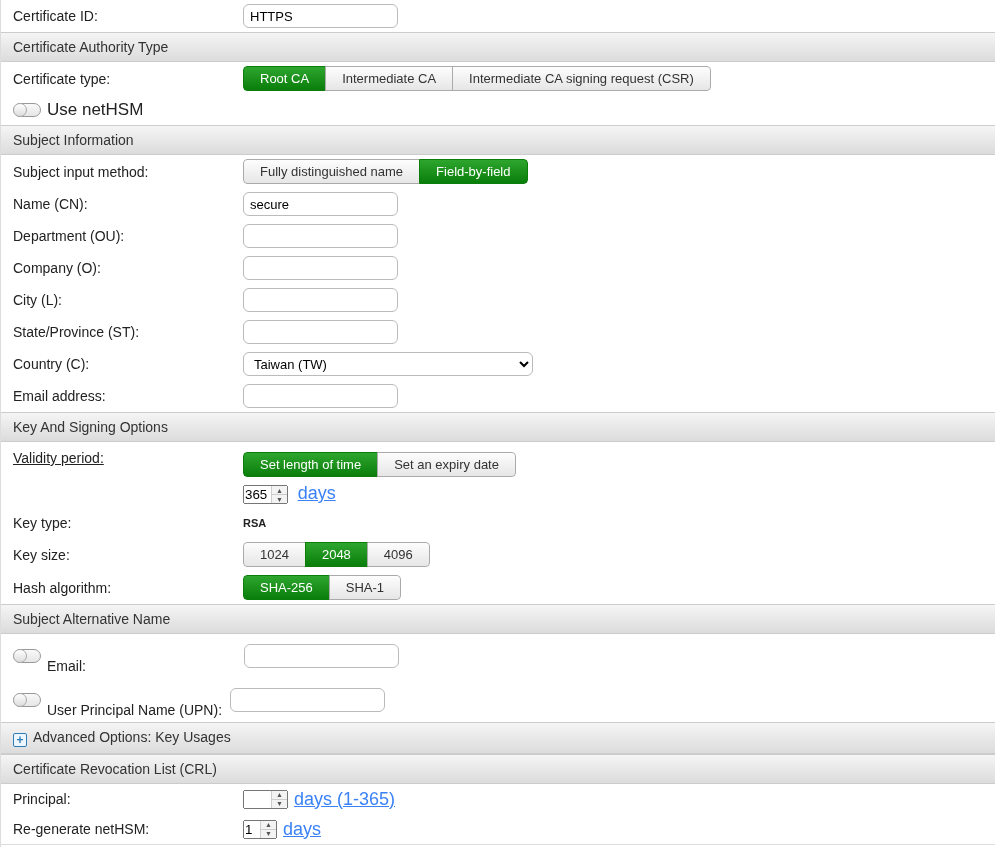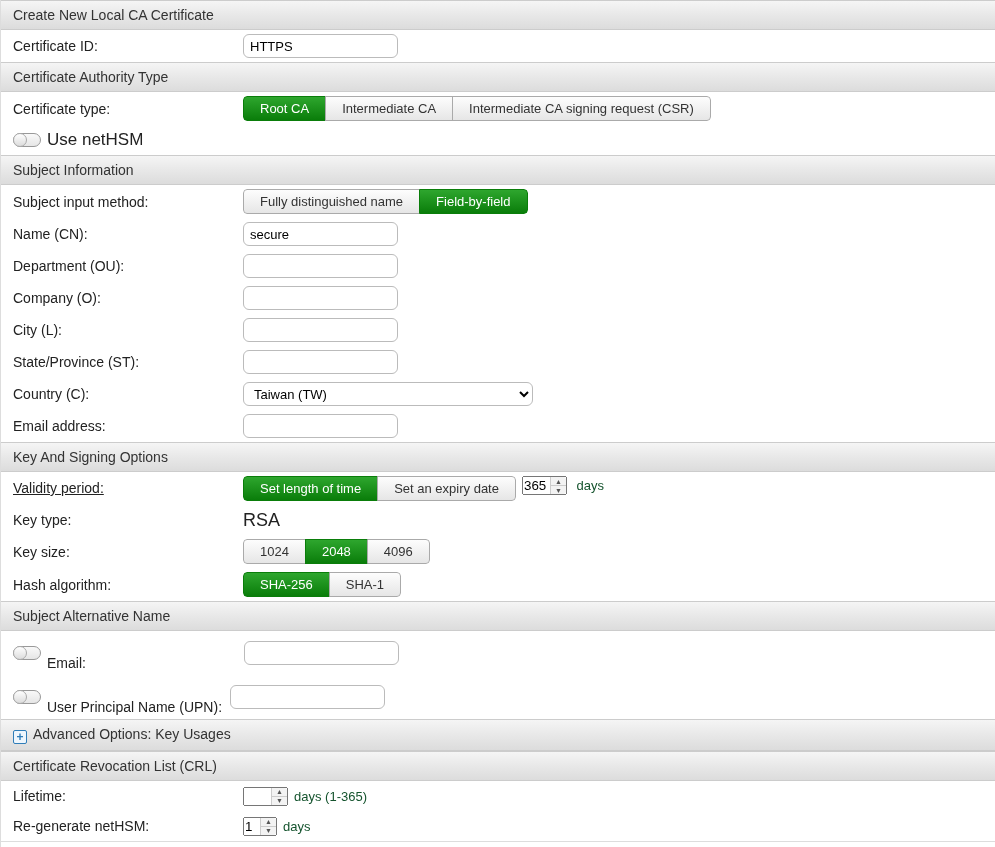--- a/index.html
+++ b/index.html
@@ -63,21 +63,21 @@
   display: flex; flex-direction: column;
   border-left: 1px solid #ccc;
 }
 .num-wrap .spinner span {
   flex: 1; font-size: 7px; line-height: 1;
   display: flex; align-items: center; justify-content: center;
   color: #555; cursor: pointer; background: #f3f3f3;
 }
 .num-wrap .spinner span:first-child { border-bottom: 1px solid #ccc; border-top-right-radius: 3px; }
 .num-wrap .spinner span:last-child { border-bottom-right-radius: 3px; }
-.unit { font-size: 13px; color: #14532d; margin-left: 6px; }
+.unit { font-size: 18px; color: #3b82f6; margin-left: 6px; text-decoration: underline; }
 .seg {
   display: inline-flex;
   border-radius: 4px;
   overflow: hidden;
 }
 .seg-btn {
   border: 1px solid #aaa;
   background: linear-gradient(to bottom, #fdfdfd, #e6e6e6);
   padding: 4px 16px;
   font-size: 13px;
@@ -103,35 +103,34 @@
   margin-right: 6px;
 }
 .toggle .knob {
   position: absolute; left: 0; top: 0;
   width: 14px; height: 14px;
   border-radius: 50%;
   background: linear-gradient(to bottom, #fff, #dcdcdc);
   border: 1px solid #aaa;
   margin: -1px 0 0 -1px;
 }
-.stacked { display: flex; flex-direction: row; gap: 6px; align-items: flex-start; }
-.static-val { font-size: 18px; color: #222; }
+.stacked { display: flex; flex-direction: column; gap: 6px; align-items: flex-start; margin-top: 6px; }
+.static-val { font-size: 11px; color: #222; font-weight: bold; }
 .footer {
   display: flex; justify-content: flex-end; gap: 12px;
   padding: 14px 18px;
   border-top: 1px solid #ddd;
   background: #fff;
 }
 </style>
 </head>
 <body>
 
 <div class="panel">
 
-  <div class="section-header">Create New Local CA Certificate</div>
   <div class="form-row">
     <div class="label">Certificate ID:</div>
     <input class="txt req" type="text" value="HTTPS" style="">
   </div>
 
   <div class="section-header">Certificate Authority Type</div>
   <div class="form-row">
     <div class="label">Certificate type:</div>
     <div class="seg">
       <button class="seg-btn active">Root CA</button>
@@ -241,21 +240,21 @@
     <span class="label tight">User Principal Name (UPN):</span>
     <input class="txt" type="text" value="" style="">
   </div>
 
   <div class="section-header">
     <span class="expand">+</span><span>Advanced Options: Key Usages</span>
   </div>
 
   <div class="section-header">Certificate Revocation List (CRL)</div>
   <div class="form-row">
-    <div class="label">Lifetime:</div>
+    <div class="label">Principal:</div>
     <span class="num-wrap">
       <input class="num" type="text" value="" style="">
       <span class="spinner">
           <span>▲</span>
           <span>▼</span>
         </span>
     </span>
     <span class="unit">days (1-365)</span>
   </div>
   <div class="form-row">

